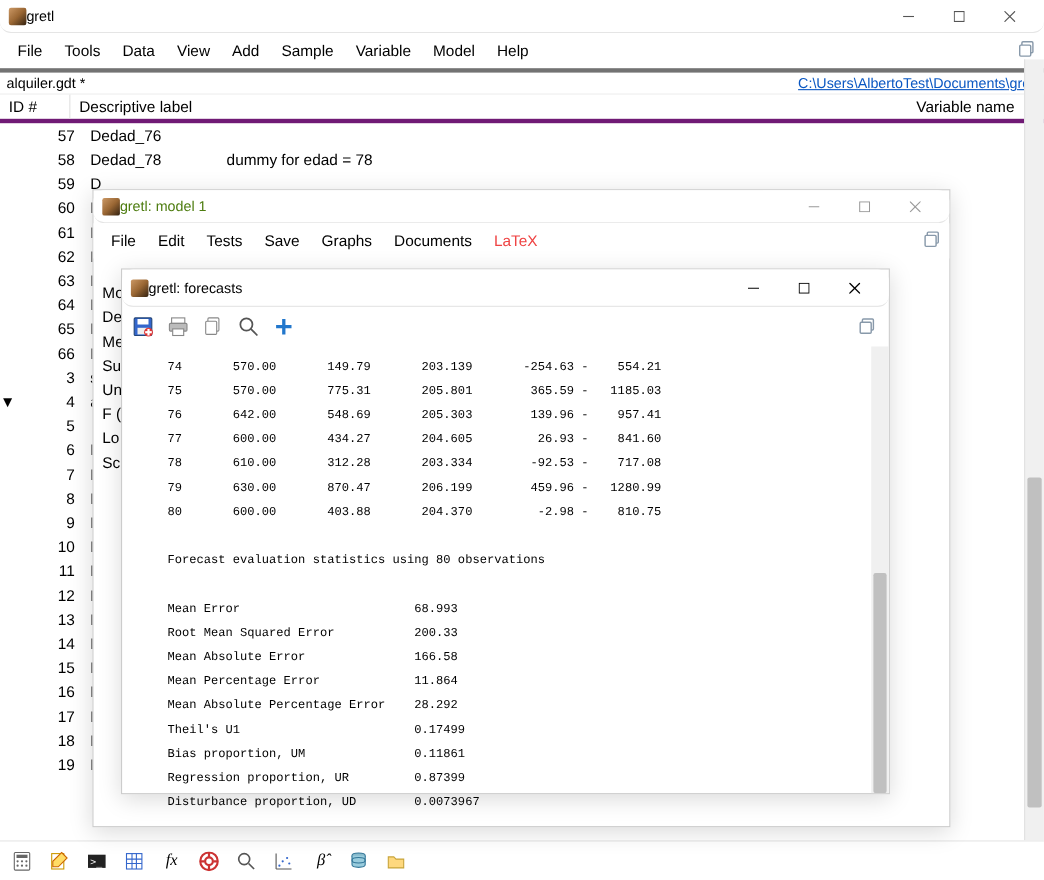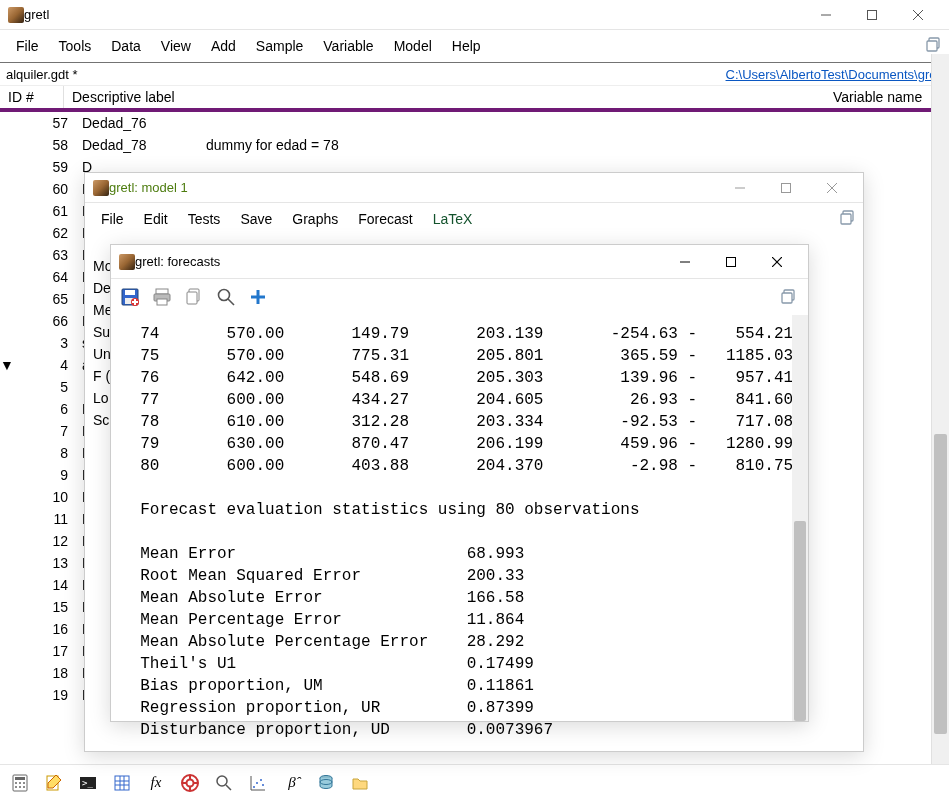--- a/index.html
+++ b/index.html
@@ -1,48 +1,48 @@
 <!DOCTYPE html>
 <html><head>
   <meta charset="utf-8">
   <style>
     * { box-sizing: border-box; margin: 0; padding: 0; }
     body { font-family: "Segoe UI", Tahoma, sans-serif; font-size: 14px; width: 949px; height: 800px; position: relative; overflow: hidden; background: #fff; color: #000; }
     .window { position: absolute; background: #fff; border: 1px solid #ccc; box-shadow: 0 4px 20px rgba(0,0,0,0.15); }
-    .titlebar { height: 30px; display: flex; align-items: center; padding: 0 8px; background: #fff; border-bottom: 1px solid #e5e5e5; }
+    .titlebar { height: 30px; display: flex; align-items: center; padding: 0 8px; background: #fff; border-bottom: 1px solid #e5e5e5; border-radius: 10px; }
     .titlebar .title { flex: 1; font-size: 13px; }
     .winbtns { display: flex; }
     .winbtn { width: 46px; height: 30px; display: flex; align-items: center; justify-content: center; font-family: "Segoe MDL2 Assets", sans-serif; font-size: 10px; color: #555; cursor: pointer; }
     .winbtn svg { width: 10px; height: 10px; }
     .menubar { height: 32px; display: flex; align-items: center; padding: 0 6px; gap: 2px; font-size: 14px; }
     .menubar .mitem { padding: 4px 10px; cursor: pointer; }
-    .menubar .disabled { color: #14532d; }
+    .menubar .disabled { color: #ef4444; }
     .toolbar { height: 36px; display: flex; align-items: center; padding: 0 8px; gap: 10px; }
     .tbtn { width: 22px; height: 22px; display:flex; align-items:center; justify-content:center; cursor: pointer; }
-    .pathrow { height: 24px; display: flex; align-items: center; padding: 0 6px; justify-content: space-between; border-top: 1px solid #737373; border-bottom: 1px solid #eee; font-size: 13px; }
+    .pathrow { height: 24px; display: flex; align-items: center; padding: 0 6px; justify-content: space-between; border-top: 4px solid #737373; border-bottom: 1px solid #eee; font-size: 13px; }
     .pathrow .link { color: #0a57c2; text-decoration: underline; cursor:pointer; }
     .headerrow { height: 26px; display: flex; align-items: center; border-bottom: 4px solid #701a75; font-size: 14px; justify-content: flex-end; }
     .headerrow .hc { padding: 0 8px; border-right: 1px solid #e0e0e0; height: 100%; display: flex; align-items: center; }
     .datagrid { font-size: 14px; }
     .datagrid .row { display: flex; align-items: center; height: 22px; }
     .c-id { width: 64px; text-align: right; padding-right: 10px; }
     .c-name { width: 124px; padding-left: 4px; overflow: hidden; white-space: nowrap; }
     .c-desc { flex: 1; padding-left: 4px; overflow: hidden; white-space: nowrap; }
     .row .marker { width: 14px; display: inline-block; text-align: center; }
     .statusbar { position: absolute; bottom: 0; left: 0; right: 0; height: 36px; display: flex; align-items: center; padding: 0 10px; gap: 14px; border-top: 1px solid #e5e5e5; background:#fff; }
     .statusbar .sbtn { width: 20px; height: 20px; display:flex; align-items:center; justify-content:center; cursor:pointer; }
     .statusbar .fx { font-style: italic; font-family: serif; font-size: 15px; }
     .statusbar .beta { font-style: italic; font-family: serif; font-size: 15px; }
     
     #main-win { left: 0; top: 0; width: 949px; height: 800px; border: none; box-shadow: none; }
     #model-win { left: 84px; top: 172px; width: 780px; height: 580px; }
     #forecast-win { left: 110px; top: 244px; width: 699px; height: 478px; }
     .sidepanel { position: absolute; top: 54px; right: 0; width: 18px; bottom: 36px; background: #f0f0f0; border-left:1px solid #e0e0e0; }
     .sidepanel .thumb { position: absolute; left: 2px; right: 2px; top: 380px; height: 300px; background: #c0c0c0; border-radius: 2px; }
-    .monotxt { font-family: "Courier New", monospace; font-size: 16px; line-height: 22px; padding: 8px 10px; white-space: pre; overflow: hidden; }
+    .monotxt { font-family: "Courier New", monospace; font-size: 11px; line-height: 22px; padding: 8px 28px; white-space: pre; overflow: hidden; }
     .inner-scroll { position: absolute; top: 36px; right: 0; bottom: 0; width: 16px; background: #f0f0f0; }
     .inner-scroll .thumb { position:absolute; left:2px; right:2px; top:206px; height:200px; background:#c0c0c0; border-radius:2px; }
     #model-win .menubar { background: #fff; }
     #model-win .titlebar .title, #model-win .winbtn { color: #4d7c0f; }
     .copies-icon { position:absolute; right:8px; top:4px; cursor:pointer; }
     .appicon { display:inline-block; width:16px; height:16px; background: linear-gradient(135deg,#c96,#963,#321); border-radius:2px; }
   </style>
 </head>
 <body>
 
@@ -365,21 +365,21 @@
         </div>
     </div>
   </div>
   <div class="menubar" id="model-menubar">
     <div style="flex:1;display:flex" id="model-menu-items">
         <div class="mitem">File</div>
         <div class="mitem">Edit</div>
         <div class="mitem">Tests</div>
         <div class="mitem">Save</div>
         <div class="mitem">Graphs</div>
-        <div class="mitem">Forecast</div>
+        <div class="mitem">Documents</div>
         <div class="mitem disabled">LaTeX</div>
       </div>
     <span>
       <svg width="18" height="18" viewBox="0 0 18 18">
           <rect x="4" y="2" width="10" height="10" rx="1" fill="none" stroke="#89a" stroke-width="1.3"></rect>
           <rect x="2" y="5" width="10" height="10" rx="1" fill="#fff" stroke="#89a" stroke-width="1.3"></rect>
         </svg>
     </span>
   </div>
   <div style="position:absolute; left:8px; top:82px; font-size:14px; line-height:22px;" id="model-sidecol">

